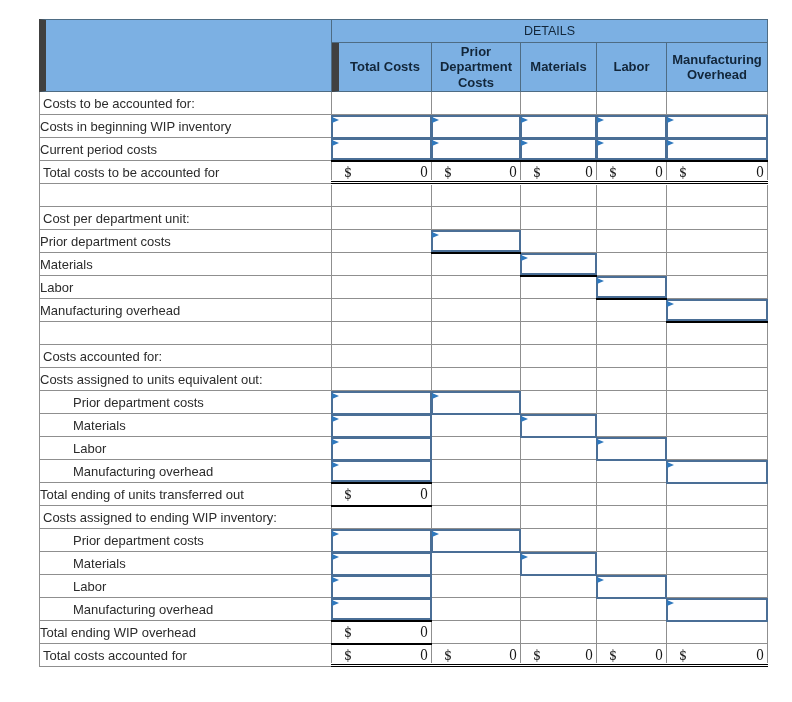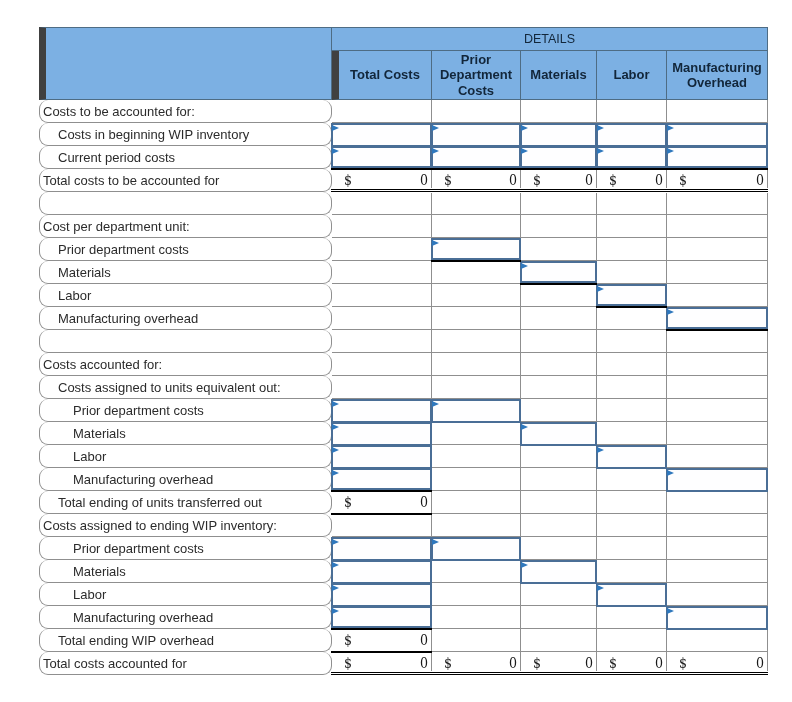--- a/index.html
+++ b/index.html
@@ -1,37 +1,37 @@
 <!DOCTYPE html>
 <html><head>
 <meta charset="utf-8">
 <style>
   html,body{margin:0;padding:0;}
   body{width:792px;height:702px;background:#ffffff;overflow:hidden;
        font-family:"Liberation Sans",sans-serif;}
-  #sheet{position:absolute;left:39px;top:27px;}
+  #sheet{position:absolute;left:39px;top:19px;}
   table.grid{border-collapse:separate;border-spacing:0;table-layout:fixed;}
   table.grid td,table.grid th{padding:0;margin:0;box-sizing:border-box;}
 
   
   thead th{background:#7cb0e3;color:#12263a;font-weight:bold;font-size:13px;
        text-align:center;vertical-align:middle;
        border-right:1px solid #4e6c84;border-bottom:1px solid #4e6c84;}
   thead tr:first-child th{border-top:1px solid #4e6c84;}
   thead th:first-child{border-left:7px solid #404040;}
   th.details{height:24px;font-size:12.5px;font-weight:normal;}
   th.colhead{height:49px;line-height:15.4px;}
 
   
   tbody td{height:23px;font-size:13px;color:#2b2b2b;vertical-align:middle;
        border-right:1px solid #8f8f8f;border-bottom:1px solid #8f8f8f;}
-  tbody td:first-child{border-left:1px solid #8f8f8f;border-radius:9px;}
+  tbody td:first-child{border-left:1px solid #8f8f8f;}
   table.grid td.label{white-space:nowrap;}
   table.grid td.ind0{padding-left:3px}
-  table.grid td.ind1{padding-left:18px}
+  table.grid td.ind1{}
   table.grid td.ind2{padding-left:33px}
 
   td.val{position:relative;}
 
   .money{display:flex;align-items:center;justify-content:space-between;
        position:absolute;left:0;top:0;right:0;bottom:0;padding:0 3px 0 12px;
        font-family:"DejaVu Serif",serif;font-size:14px;color:#1a1a1a;font-stretch:condensed;}
 
   
   .box{position:absolute;left:-1px;top:0px;width:calc(100% + 2px);height:24px;

